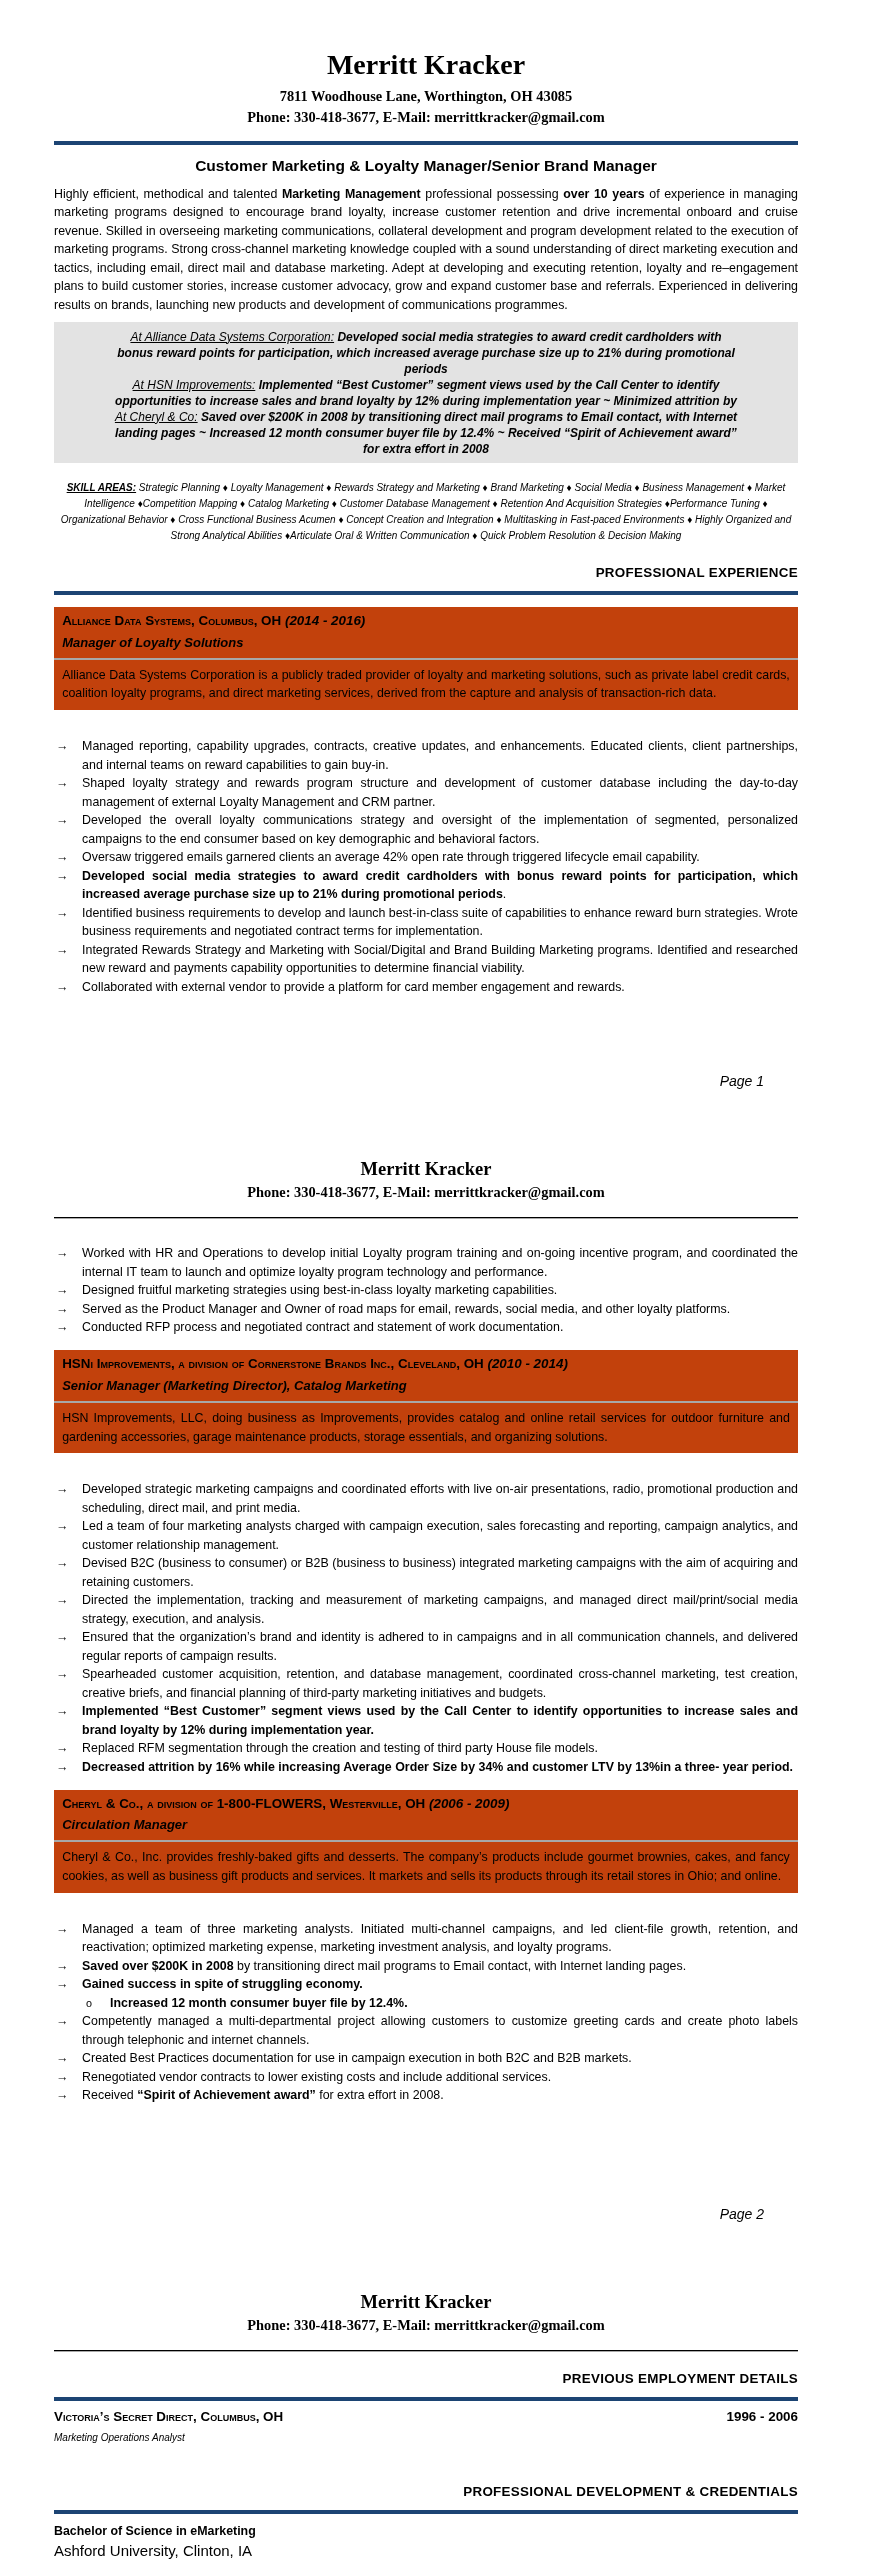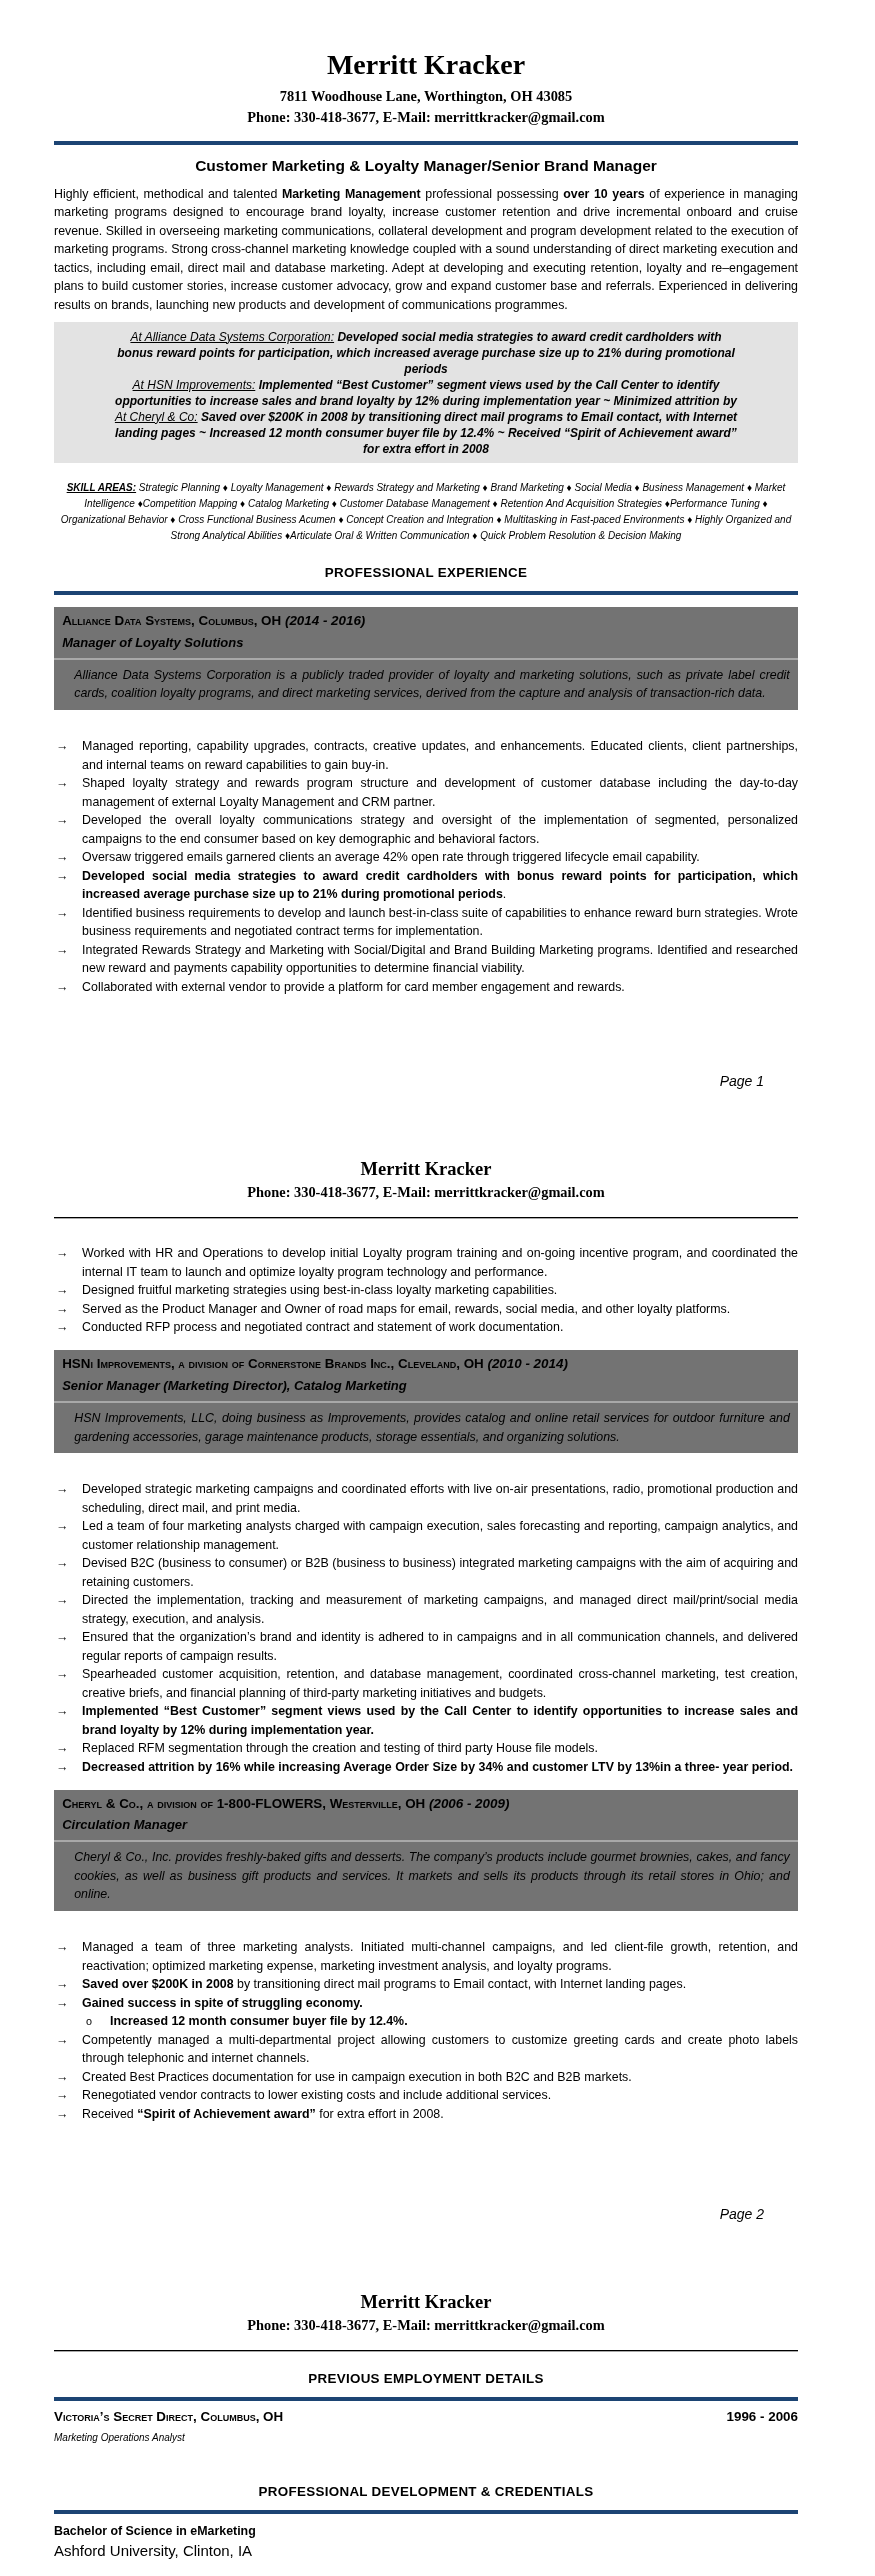--- a/index.html
+++ b/index.html
@@ -22,31 +22,31 @@
   .p-heading + .rule-navy{height:3.6px;margin-top:11.3px;}
   .rule-black{height:1.5px;background:#000;border-bottom:1px solid #a9a9a9;margin-top:15.5px;}
 
   .p-role{font-size:15.5px;font-weight:bold;text-align:center;margin-top:12.4px;}
   .p-para{font-size:12.4px;line-height:18.5px;text-align:justify;margin-top:9.3px;}
 
   .box{background:#e3e3e3;margin-top:8.2px;padding:6.2px 15.5px;font-size:12px;line-height:16px;text-align:center;}
   .box-line{min-height:16px;}
 
   .p-skills{font-size:10px;line-height:16px;text-align:center;margin-top:17.5px;}
-  .p-heading{font-size:13.4px;font-weight:bold;text-align:center;margin-top:20.6px;letter-spacing:0.3px;}
+  .p-heading{font-size:13.4px;font-weight:bold;text-align:right;margin-top:20.6px;letter-spacing:0.3px;}
   .rule-black + .p-heading{margin-top:18.5px;}
   .p-jobtitle + .p-heading{margin-top:38px;}
 
-  .company{background:#737373;margin-top:20.6px;padding:5.2px 8.2px 7.2px;}
+  .company{background:#c2410c;margin-top:20.6px;padding:5.2px 8.2px 7.2px;}
   .rule-navy + .company{margin-top:12.4px;}
   .bullets + .company{margin-top:13.4px;}
   .company-header{font-size:13.4px;font-weight:bold;line-height:17.5px;}
   .company-subtitle{font-size:13px;font-weight:bold;font-style:italic;margin-top:4.1px;line-height:17.5px;}
   .company-divider{height:2.1px;background:#a8a8a8;margin:6.2px -8.2px 0;}
-  .company-desc{font-style:italic;font-size:12.4px;line-height:18.5px;text-align:justify;margin-top:6.2px;margin-left:12px;}
+  .company-desc{font-size:12.4px;line-height:18.5px;text-align:justify;margin-top:6.2px;}
 
   .bullets{margin-top:25px;}
   .company + .bullets{margin-top:27px;}
   .rule-black + .bullets{margin-top:25px;}
   .bullet{display:flex;font-size:12.4px;line-height:18.5px;}
   .bullet .marker{flex:0 0 26px;padding-left:2.1px;}
   .bullet .btext{flex:1;text-align:justify;}
   .bullet.sub .marker{flex:0 0 24px;margin-left:30px;font-size:10.8px;}
   .bullet.sub .btext{text-align:left;font-weight:bold;}
 

